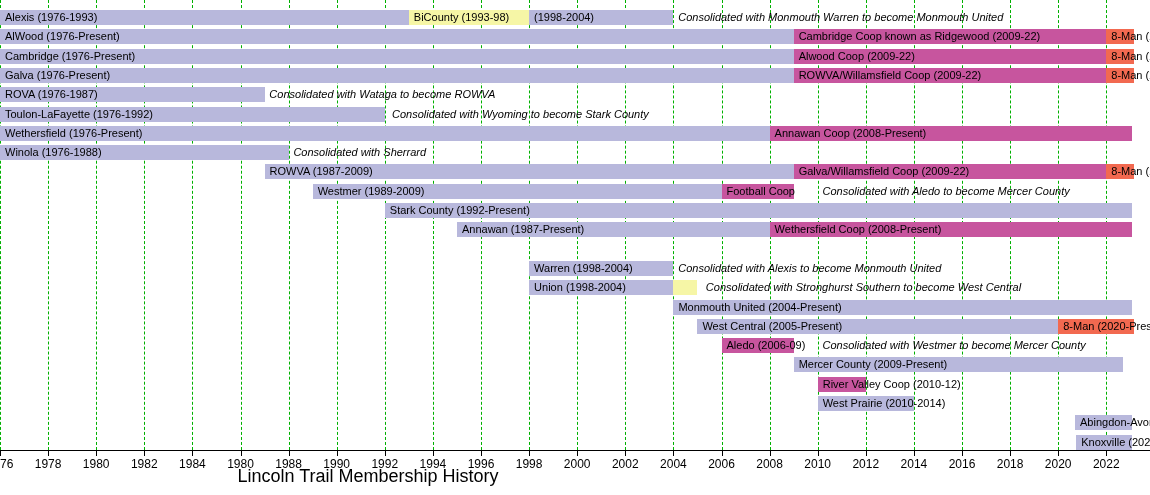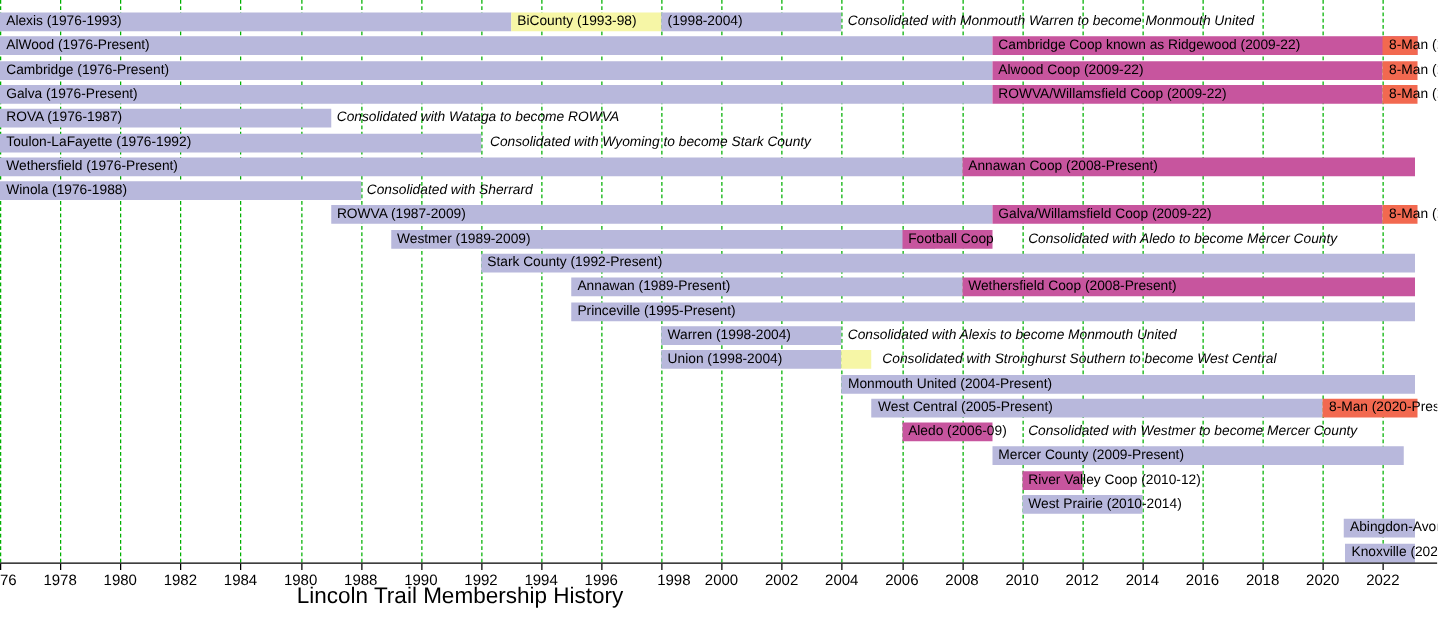--- a/index.html
+++ b/index.html
@@ -47,21 +47,21 @@
     <div class="tick" style="left: 384.8px; background: rgb(0, 0, 0);"></div>
     <div class="ticklbl" style="left: 384.8px;">1992</div>
     <div class="grid" style="left: 432.9px; border-left: 1px dashed rgb(0, 176, 0);"></div>
     <div class="tick" style="left: 432.9px; background: rgb(0, 0, 0);"></div>
     <div class="ticklbl" style="left: 432.9px;">1994</div>
     <div class="grid" style="left: 481px; border-left: 1px dashed rgb(0, 176, 0);"></div>
     <div class="tick" style="left: 481px; background: rgb(0, 0, 0);"></div>
     <div class="ticklbl" style="left: 481px;">1996</div>
     <div class="grid" style="left: 529.1px; border-left: 1px dashed rgb(0, 176, 0);"></div>
     <div class="tick" style="left: 529.1px; background: rgb(0, 0, 0);"></div>
-    <div class="ticklbl" style="left: 529.1px; margin-left: 10px;">1998</div>
+    <div class="ticklbl" style="left: 529.1px;">1998</div>
     <div class="grid" style="left: 577.2px; border-left: 1px dashed rgb(0, 176, 0);"></div>
     <div class="tick" style="left: 577.2px; background: rgb(0, 0, 0);"></div>
     <div class="ticklbl" style="left: 577.2px;">2000</div>
     <div class="grid" style="left: 625.3px; border-left: 1px dashed rgb(0, 176, 0);"></div>
     <div class="tick" style="left: 625.3px; background: rgb(0, 0, 0);"></div>
     <div class="ticklbl" style="left: 625.3px;">2002</div>
     <div class="grid" style="left: 673.4px; border-left: 1px dashed rgb(0, 176, 0);"></div>
     <div class="tick" style="left: 673.4px; background: rgb(0, 0, 0);"></div>
     <div class="ticklbl" style="left: 673.4px;">2004</div>
     <div class="grid" style="left: 721.5px; border-left: 1px dashed rgb(0, 176, 0);"></div>
@@ -159,27 +159,24 @@
       <span class="lbl">Westmer (1989-2009)</span>
     </div>
     <div class="seg" style="left: 721.5px; width: 72.15px; top: 183.7px; height: 15px; background: rgb(199, 85, 158);">
       <span class="lbl">Football Coop</span>
     </div>
     <div class="ann" style="left: 822.51px; top: 183.7px;">Consolidated with Aledo to become Mercer County</div>
     <div class="seg" style="left: 384.8px; width: 746.752px; top: 203px; height: 15px; background: rgb(184, 184, 220);">
       <span class="lbl">Stark County (1992-Present)</span>
     </div>
     <div class="seg" style="left: 456.95px; width: 312.65px; top: 222.3px; height: 15px; background: rgb(184, 184, 220);">
-      <span class="lbl">Annawan (1989-Present)</span>
+      <span class="lbl">Annawan (1987-Present)</span>
     </div>
     <div class="seg" style="left: 769.6px; width: 361.952px; top: 222.3px; height: 15px; background: rgb(199, 85, 158);">
       <span class="lbl">Wethersfield Coop (2008-Present)</span>
-    </div>
-    <div class="seg" style="left: 456.95px; width: 674.602px; top: 241.6px; height: 15px; background: rgb(184, 184, 220);">
-      <span class="lbl">Princeville (1995-Present)</span>
     </div>
     <div class="seg" style="left: 529.1px; width: 144.3px; top: 260.9px; height: 15px; background: rgb(184, 184, 220);">
       <span class="lbl">Warren (1998-2004)</span>
     </div>
     <div class="ann" style="left: 678.21px; top: 260.9px;">Consolidated with Alexis to become Monmouth United</div>
     <div class="seg" style="left: 529.1px; width: 144.3px; top: 280.2px; height: 15px; background: rgb(184, 184, 220);">
       <span class="lbl">Union (1998-2004)</span>
     </div>
     <div class="seg" style="left: 673.4px; width: 24.05px; top: 280.2px; height: 15px; background: rgb(246, 246, 166);"></div>
     <div class="ann" style="left: 705.867px; top: 280.2px;">Consolidated with Stronghurst Southern to become West Central</div>

